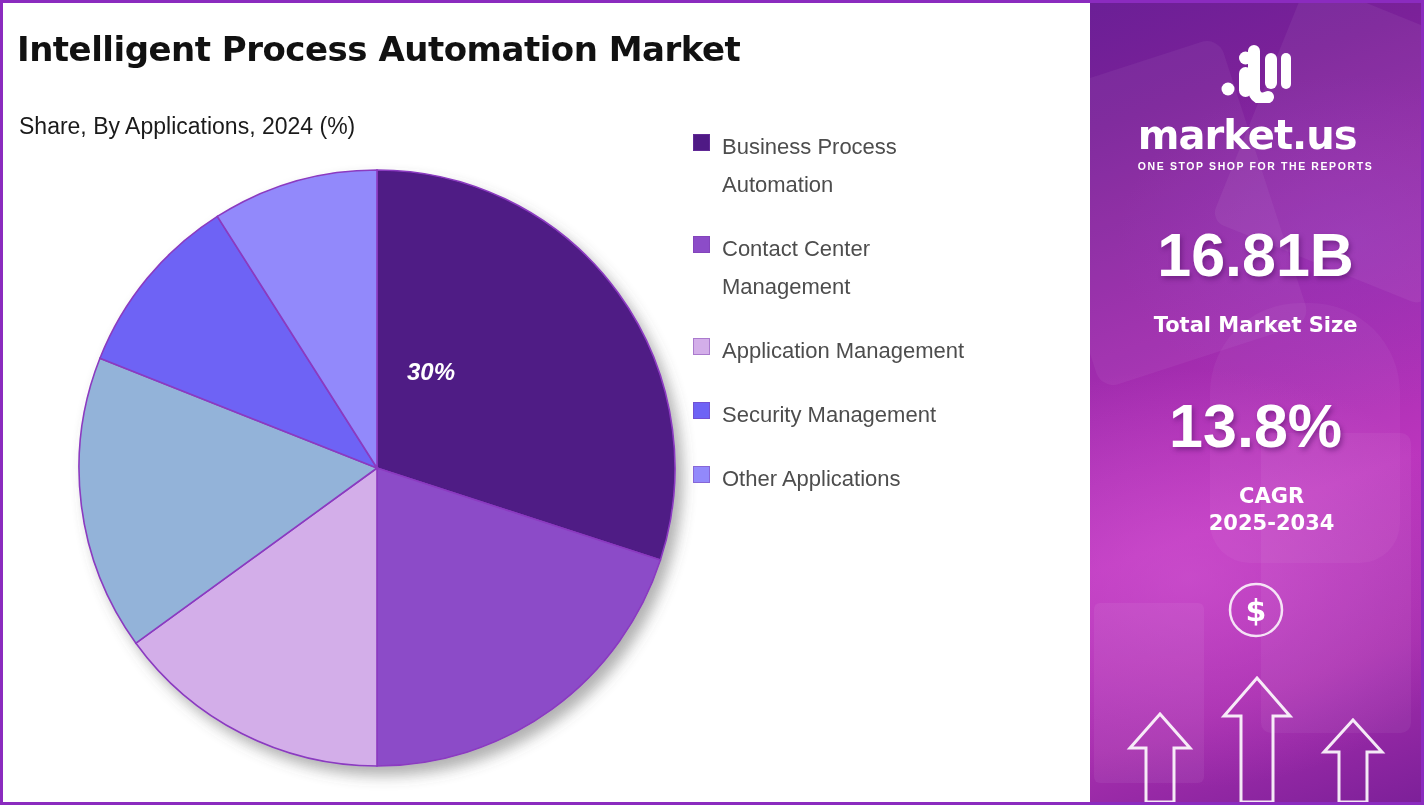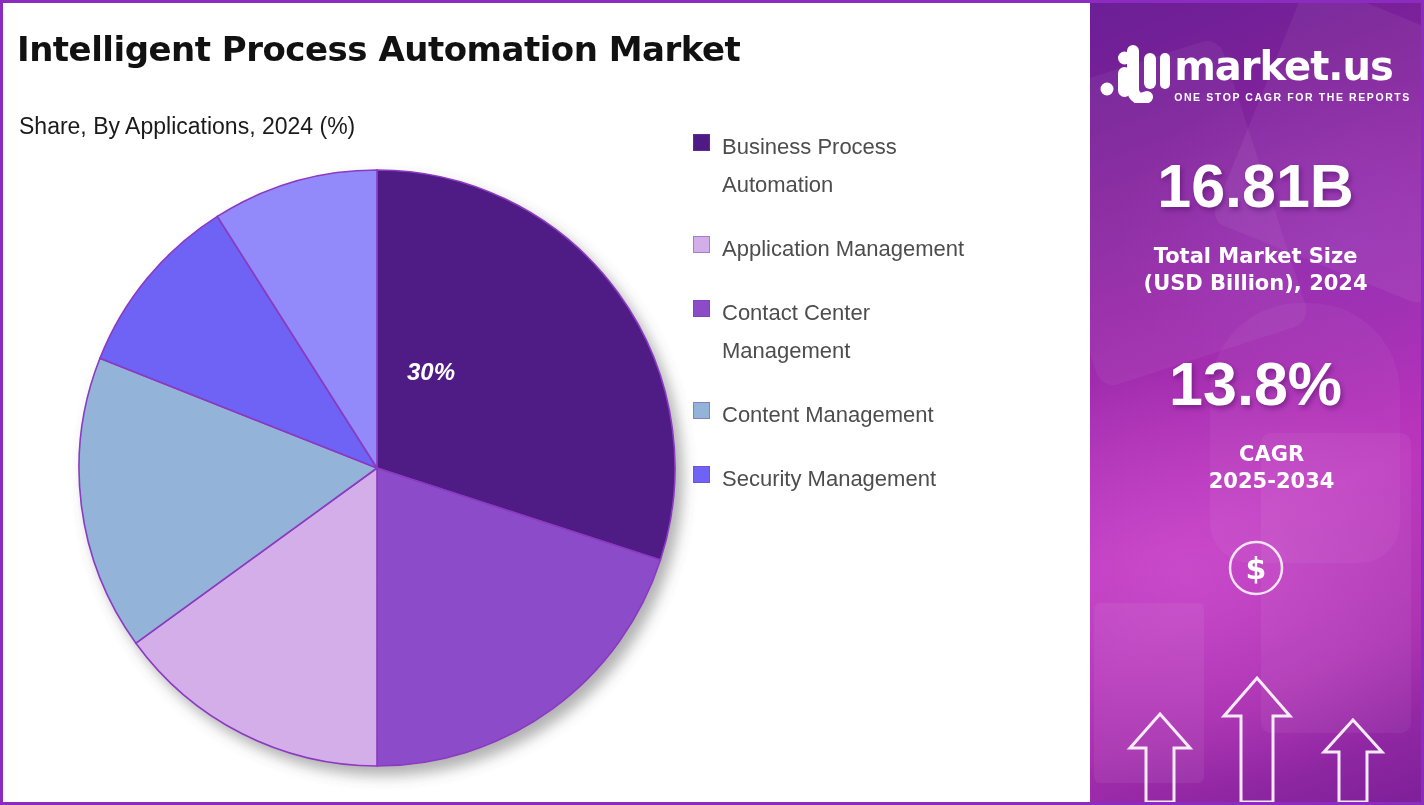--- a/index.html
+++ b/index.html
@@ -117,22 +117,23 @@
   .tex4 { right:10px; top:430px; width:150px; height:300px; background:rgba(255,255,255,.05);
           border-radius:10px; }
   .tex5 { left:4px; top:600px; width:110px; height:180px; background:rgba(255,255,255,.06);
           border-radius:6px; }
 
   .logo-row {
     position:relative;
     display:flex;
     align-items:center;
     justify-content:center;
-    gap:4px;
+    gap:12px;
     margin-top:14px;
+    flex-direction:column;
   }
   .logo-mark { width:70px; height:58px; }
   .logo-text-wrap { text-align:left; }
   .logo-text {
     font-size:40px;
     font-weight:bold;
     letter-spacing:-1px;
     color:#fff;
     font-family:"DejaVu Sans", sans-serif;
     line-height:1;
@@ -214,35 +215,35 @@
         </g>
       </svg>
       <div class="pie-label" style="left:330px; top:190px;">30%</div>
     </div>
 
     <div class="legend" id="legend">
         <div class="legend-item wrap">
           <span class="legend-swatch" style="background: rgb(79, 26, 133);"></span>
           <span class="legend-label">Business Process Automation</span>
         </div>
+        <div class="legend-item wrap">
+          <span class="legend-swatch" style="background: rgb(140, 76, 200);"></span>
+          <span class="legend-label">Contact Center Management</span>
+        </div>
         <div class="legend-item">
           <span class="legend-swatch" style="background: rgb(211, 174, 233);"></span>
           <span class="legend-label">Application Management</span>
         </div>
-        <div class="legend-item wrap">
-          <span class="legend-swatch" style="background: rgb(140, 76, 200);"></span>
-          <span class="legend-label">Contact Center Management</span>
-        </div>
-        <div class="legend-item">
-          <span class="legend-swatch" style="background: rgb(147, 179, 217);"></span>
-          <span class="legend-label">Content Management</span>
-        </div>
         <div class="legend-item">
           <span class="legend-swatch" style="background: rgb(110, 99, 245);"></span>
           <span class="legend-label">Security Management</span>
+        </div>
+        <div class="legend-item">
+          <span class="legend-swatch" style="background: rgb(146, 137, 251);"></span>
+          <span class="legend-label">Other Applications</span>
         </div>
       </div>
   </div>
 
   <div class="right-panel">
     <div class="tex tex1"></div>
     <div class="tex tex2"></div>
     <div class="tex tex3"></div>
     <div class="tex tex4"></div>
     <div class="tex tex5"></div>
@@ -253,28 +254,27 @@
         <svg class="logo-mark" viewBox="0 0 70 58">
           <circle cx="7" cy="44" r="6.5" fill="#fff"></circle>
           <rect x="18" y="22" width="13" height="30" rx="6.5" fill="#fff"></rect>
           <circle cx="24.5" cy="13" r="6.5" fill="#fff"></circle>
           <path d="M33 6 C33 6 33 44 33 44 C33 52 40 56 47 52 L47 52" fill="none" stroke="#fff" stroke-width="12" stroke-linecap="round"></path>
           <rect x="44" y="8" width="12" height="36" rx="6" fill="#fff"></rect>
           <rect x="60" y="8" width="10" height="36" rx="5" fill="#fff"></rect>
         </svg>
         <div class="logo-text-wrap">
           <div class="logo-text">market.us</div>
-          <div class="logo-tag">ONE STOP CAGR FOR THE REPORTS</div>
+          <div class="logo-tag">ONE STOP SHOP FOR THE REPORTS</div>
         </div>
       </div>
 
       <div class="stat-big">16.81B</div>
       <div class="stat-sub">
         <div>Total Market Size</div>
-        <div>(USD Billion), 2024</div>
       </div>
 
       <div class="stat-big second">13.8%</div>
       <div class="stat-sub second">
         <div>CAGR</div>
         <div>2025-2034</div>
       </div>
 
       <div class="money-icon">
         <svg width="58" height="58" viewBox="0 0 58 58">

